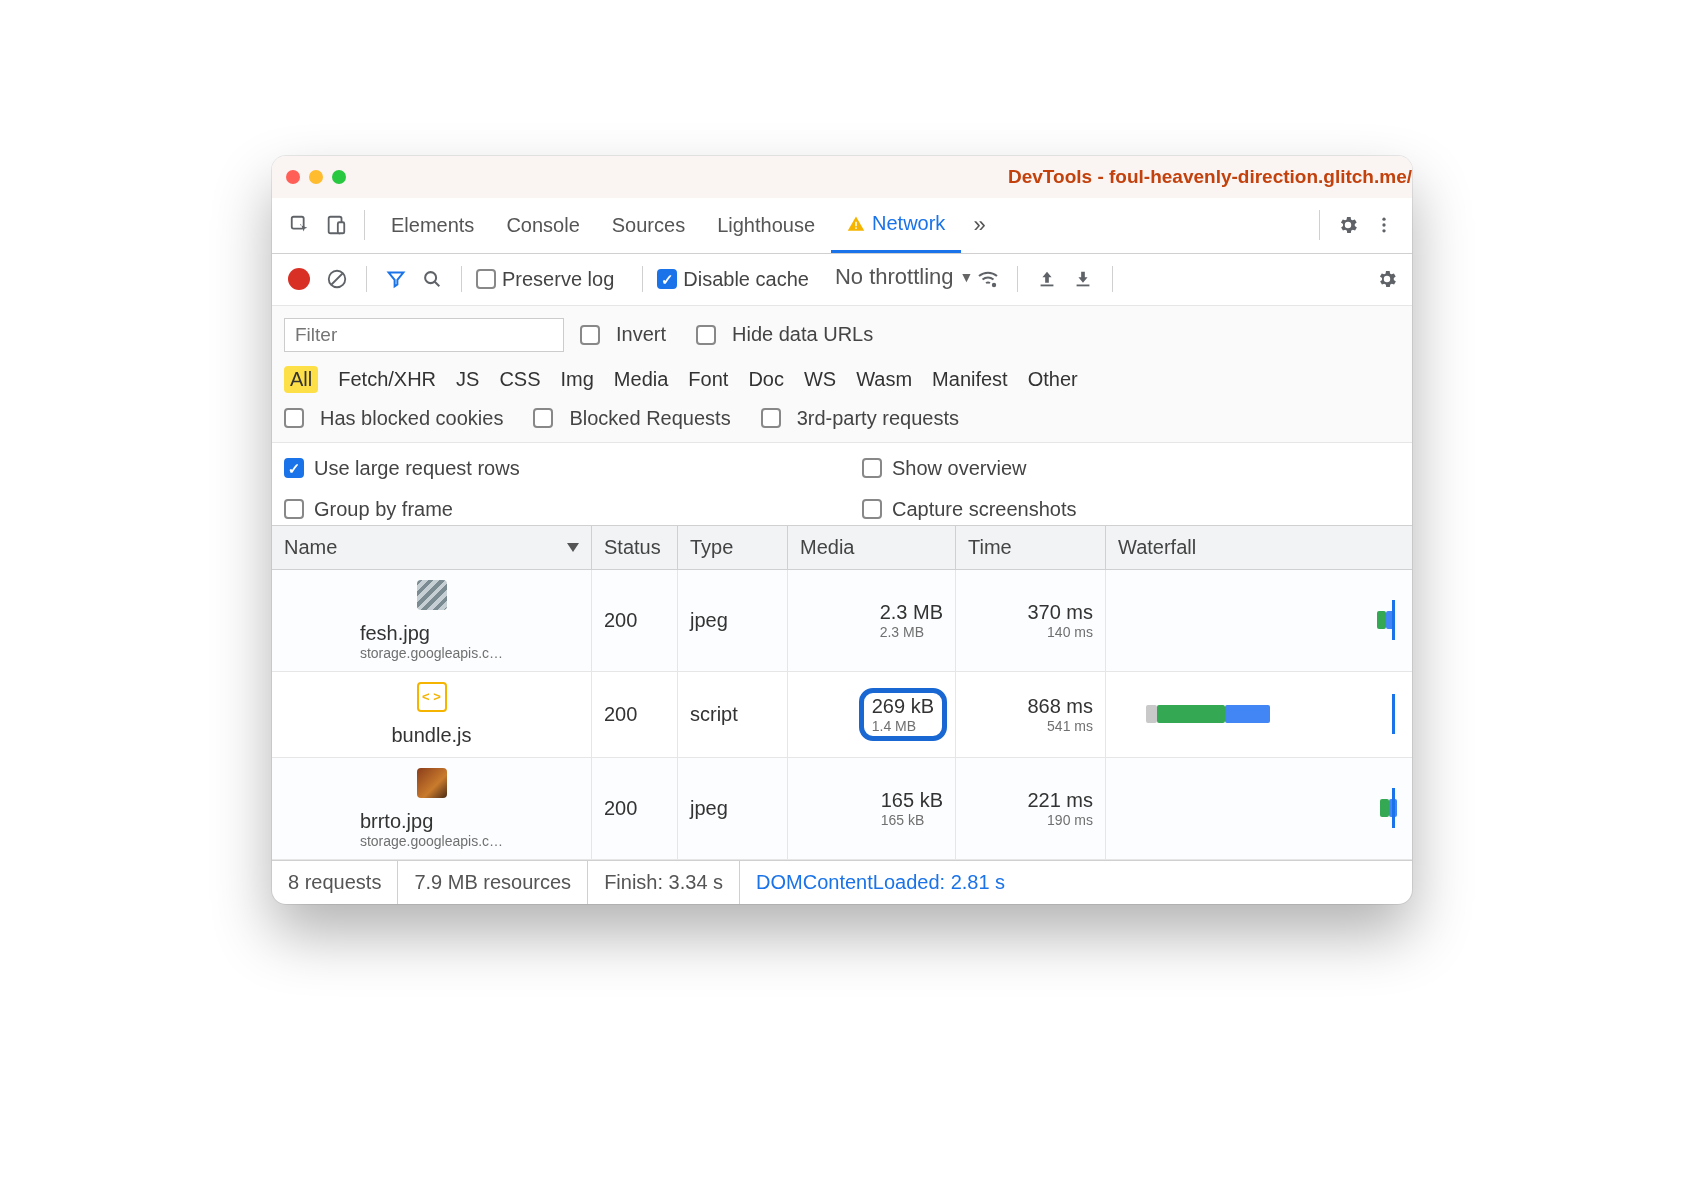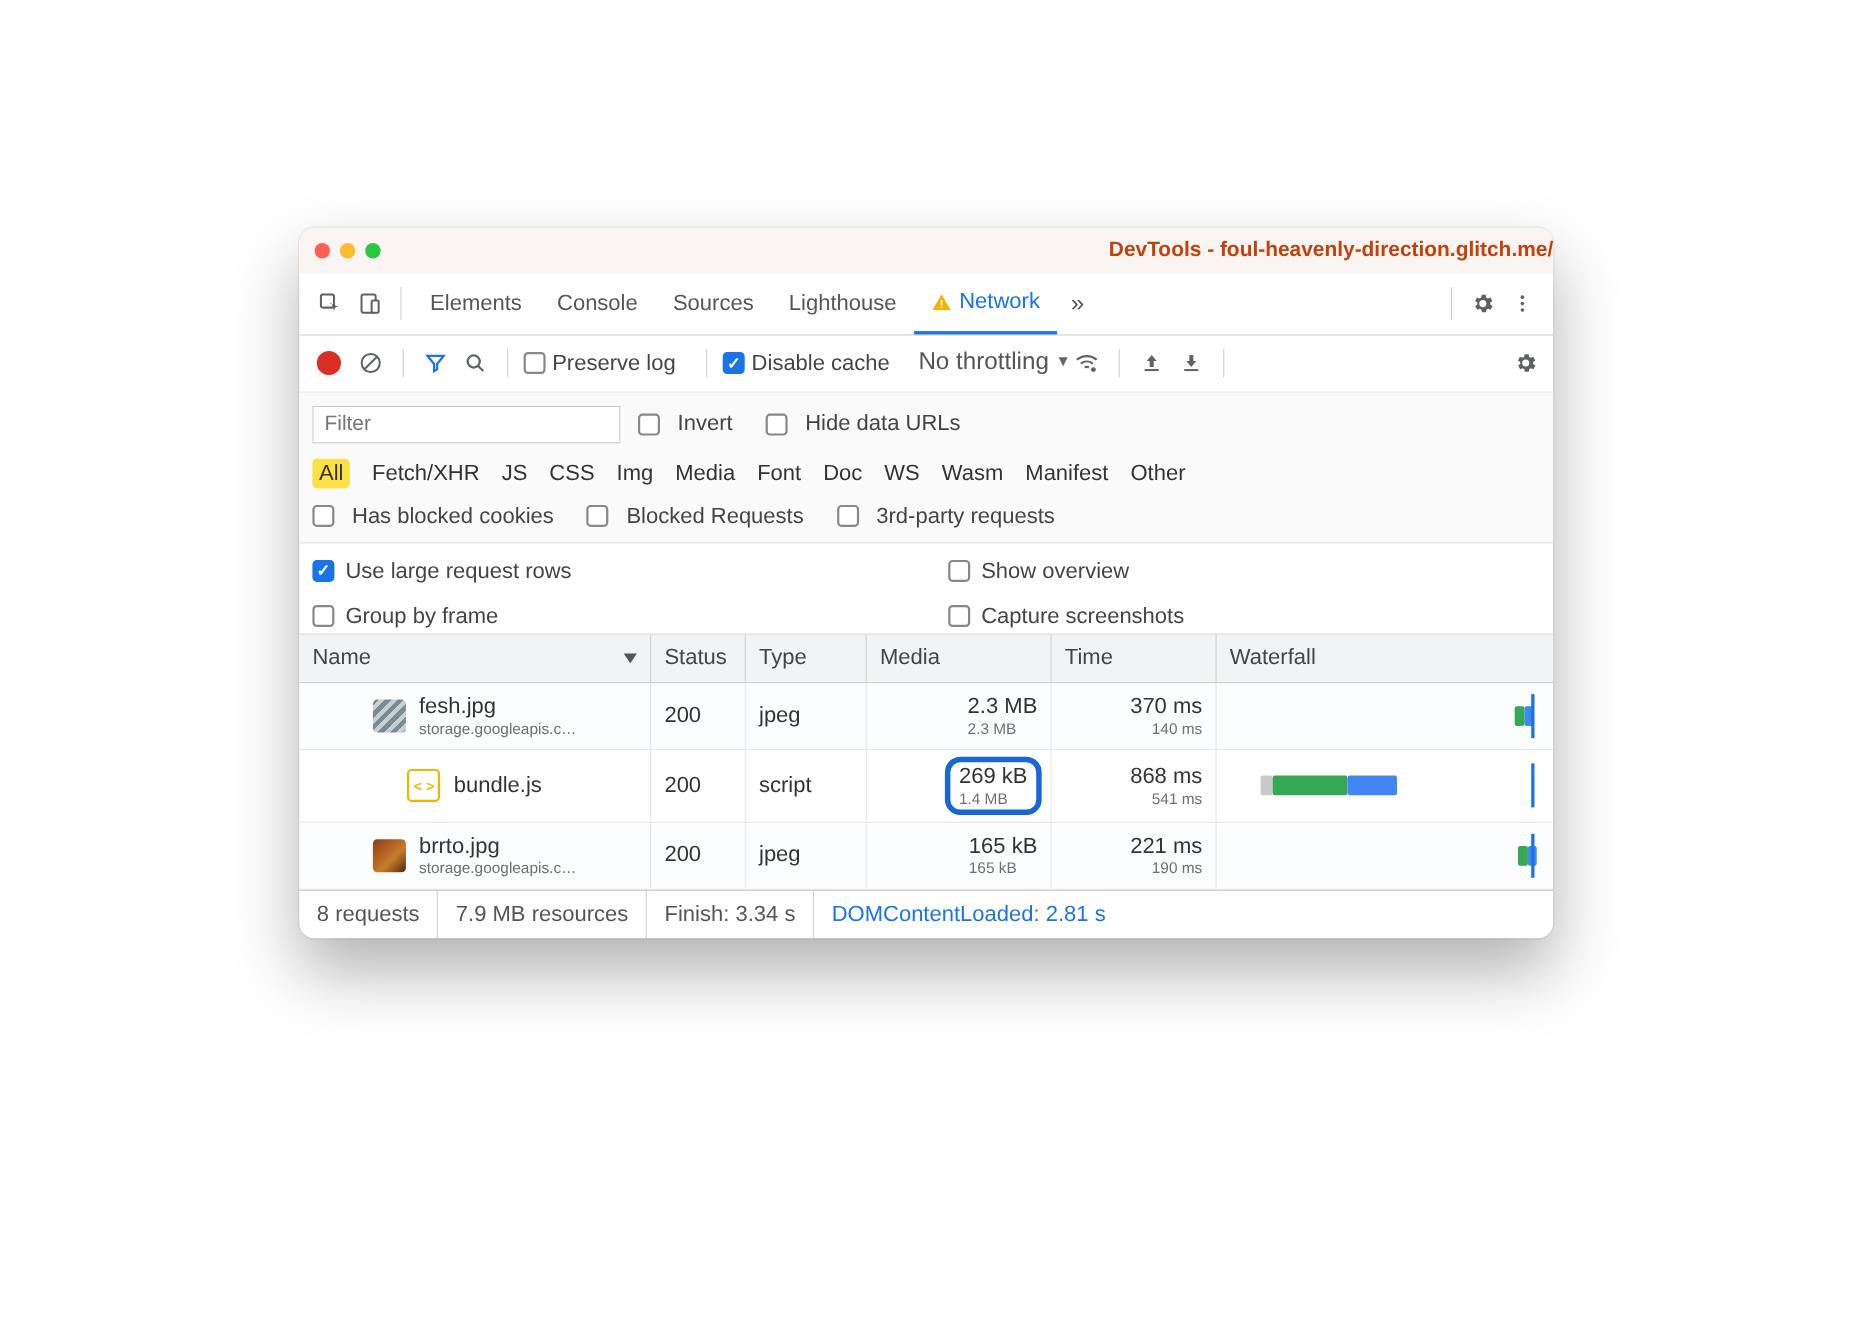--- a/index.html
+++ b/index.html
@@ -128,21 +128,21 @@
   .col-size{width:168px;justify-content:flex-start}
   .col-time{width:150px}
   .col-water{flex:1}
 
   .tri-down{width:0;height:0;border-left:6px solid transparent;border-right:6px solid transparent;border-top:9px solid #555;display:inline-block;margin-left:auto}
 
   .tbody .tr{display:flex;border-bottom:1px solid var(--border-light)}
   .tbody .tr.alt{background:#f2f6fc45}
   .td{padding:10px 12px;border-right:1px solid var(--border-light);display:flex;flex-direction:column;justify-content:center}
   .td.right{align-items:flex-end}
-  .td.col-name{flex-direction:row;align-items:center;gap:12px}
+  .td.col-name{flex-direction:column;align-items:center;gap:12px}
   .name-block{display:flex;flex-direction:column}
   .sub{color:var(--text-muted);font-size:14px}
   .fileicon{width:30px;height:30px;flex:0 0 auto;border-radius:4px;display:flex;align-items:center;justify-content:center}
   .fileicon.img1{background:repeating-linear-gradient(135deg,#7a8b92,#7a8b92 4px,#c6cfd3 4px,#c6cfd3 8px)}
   .fileicon.img2{background:linear-gradient(135deg,#8a3d1a,#c97b2c 60%,#4a2a15)}
   .fileicon.js{border:2px solid #f4b400;background:#fff;color:#f4b400;font-size:13px;font-weight:700}
 
   .highlight-box{
     border:5px solid var(--blue-dark);border-radius:14px;margin:-4px -4px;padding:2px 8px;
   }

